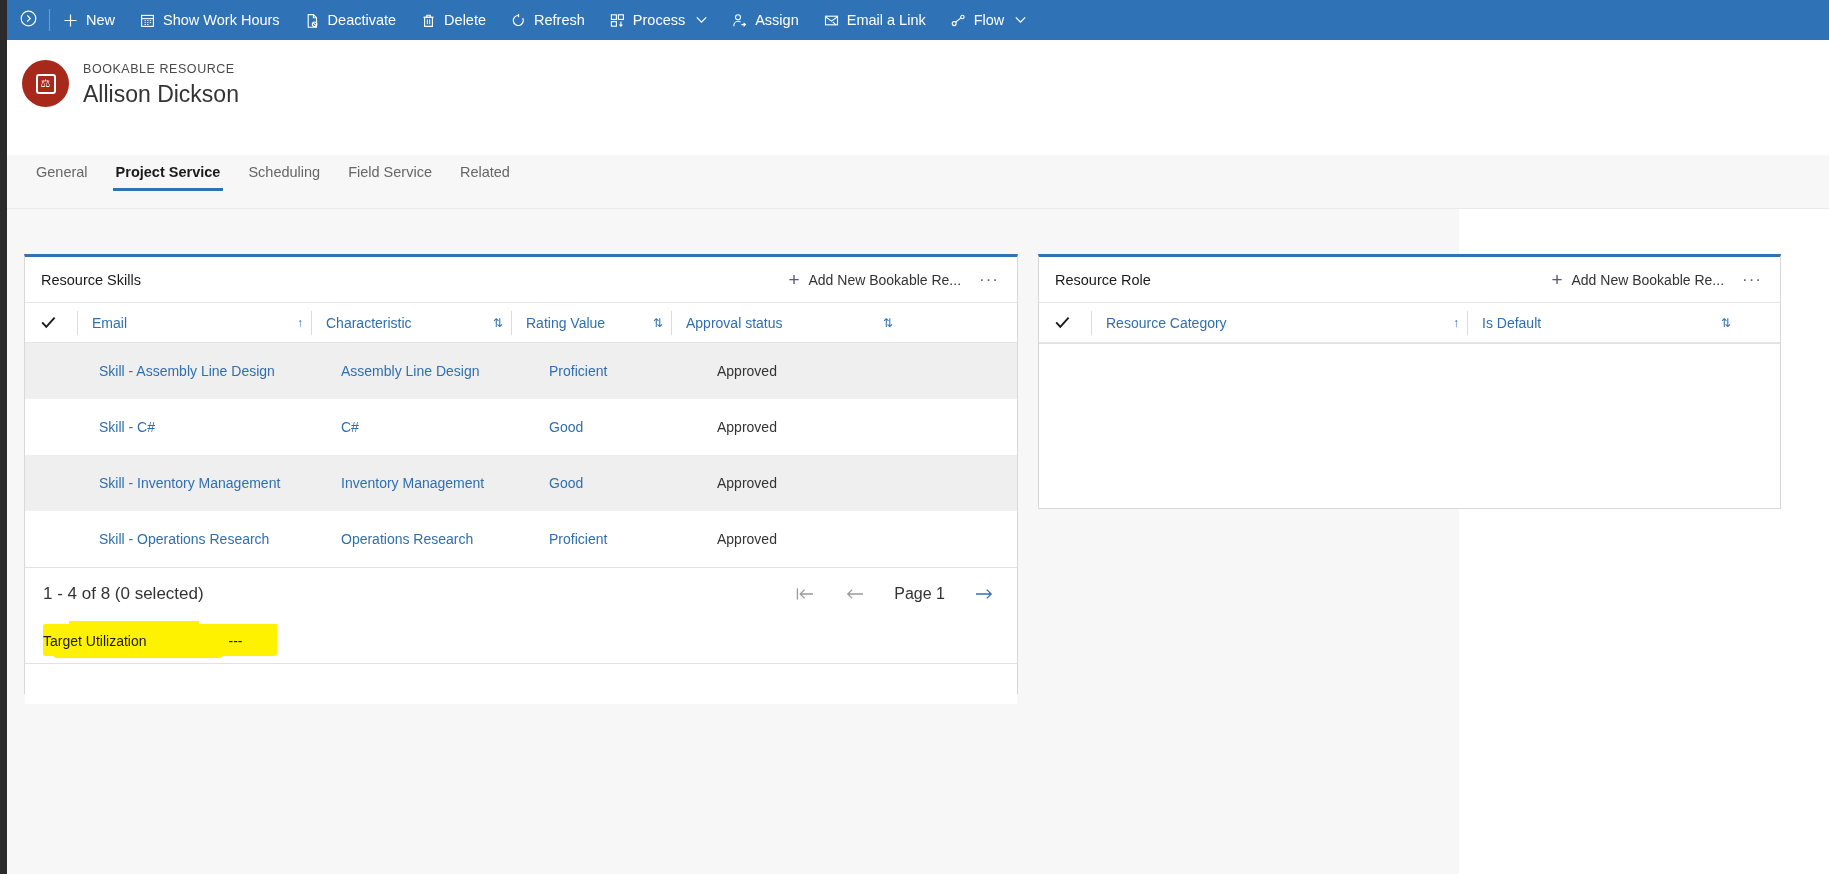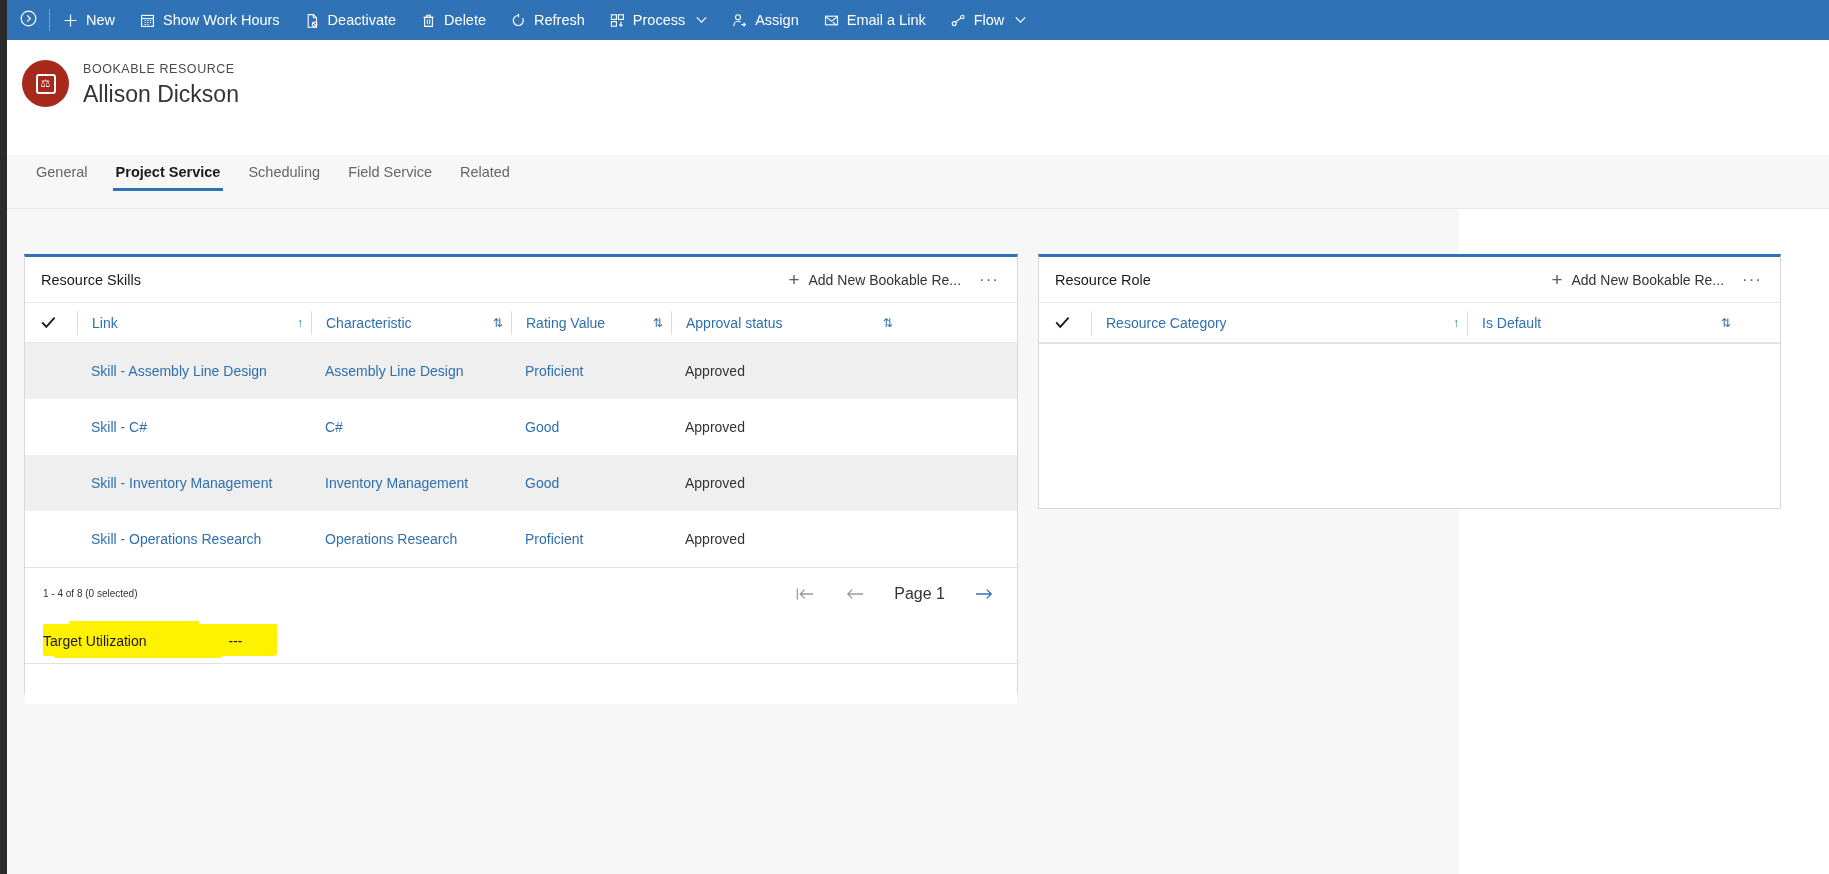--- a/index.html
+++ b/index.html
@@ -134,20 +134,21 @@
     padding-left:14px; height:24px;
     cursor:pointer;
   }
   .hcell .sort {
     position:absolute; right:8px; top:50%; transform:translateY(-50%);
     font-size:12px; color:#2f6fb0;
   }
   .row {
     display:flex; align-items:center; height:56px;
     padding-left:16px;
+    gap:8px;
   }
   .row.alt { background:#efefef; }
   .cell {
     display:flex; align-items:center;
     font-size:14px; padding-left:14px; position:relative;
   }
   .cell.link { color:#2f6fb0; cursor:pointer; }
   .cell.plain { color:#333333; }
 
   
@@ -158,21 +159,21 @@
   
   .r-cat { width:376px; flex:0 0 376px; }
   .r-def { width:272px; flex:0 0 272px; }
 
   
   .grid-foot {
     position:relative; height:52px;
     border-top:1px solid #e2e2e2;
     display:flex; align-items:center; padding:0 22px 0 18px;
   }
-  .foot-count { font-size:10px; color:#333333; }
+  .foot-count { font-size:17px; color:#333333; }
   .pager { margin-left:auto; display:flex; align-items:center; gap:28px; }
   .pg-btn { display:flex; align-items:center; justify-content:center; width:22px; height:22px; cursor:pointer; }
   .pg-label { font-size:16px; color:#333333; }
 
   
   .tu-field {
     position:relative; height:44px; display:flex; align-items:center;
     padding-left:18px;
   }
   .tu-label { font-size:14px; color:#1a1a1a; position:relative; z-index:2; }
@@ -348,21 +349,21 @@
 
       <div class="grid">
 
         <div class="grid-hdr">
           <div class="ck-col">
             <svg width="15" height="13" viewBox="0 0 15 13">
                 <path d="M1.2 6.4 L5.3 10.8 L13.6 1.6" fill="none" stroke="#1a1a1a" stroke-width="1.9"></path>
               </svg>
           </div>
           <div class="hcell c-name">
-            <span>Link</span>
+            <span>Email</span>
             <span class="sort">↑</span>
           </div>
           <div class="hcell c-char">
             <span>Characteristic</span>
             <span class="sort">⇅</span>
           </div>
           <div class="hcell c-rate">
             <span>Rating Value</span>
             <span class="sort">⇅</span>
           </div>

